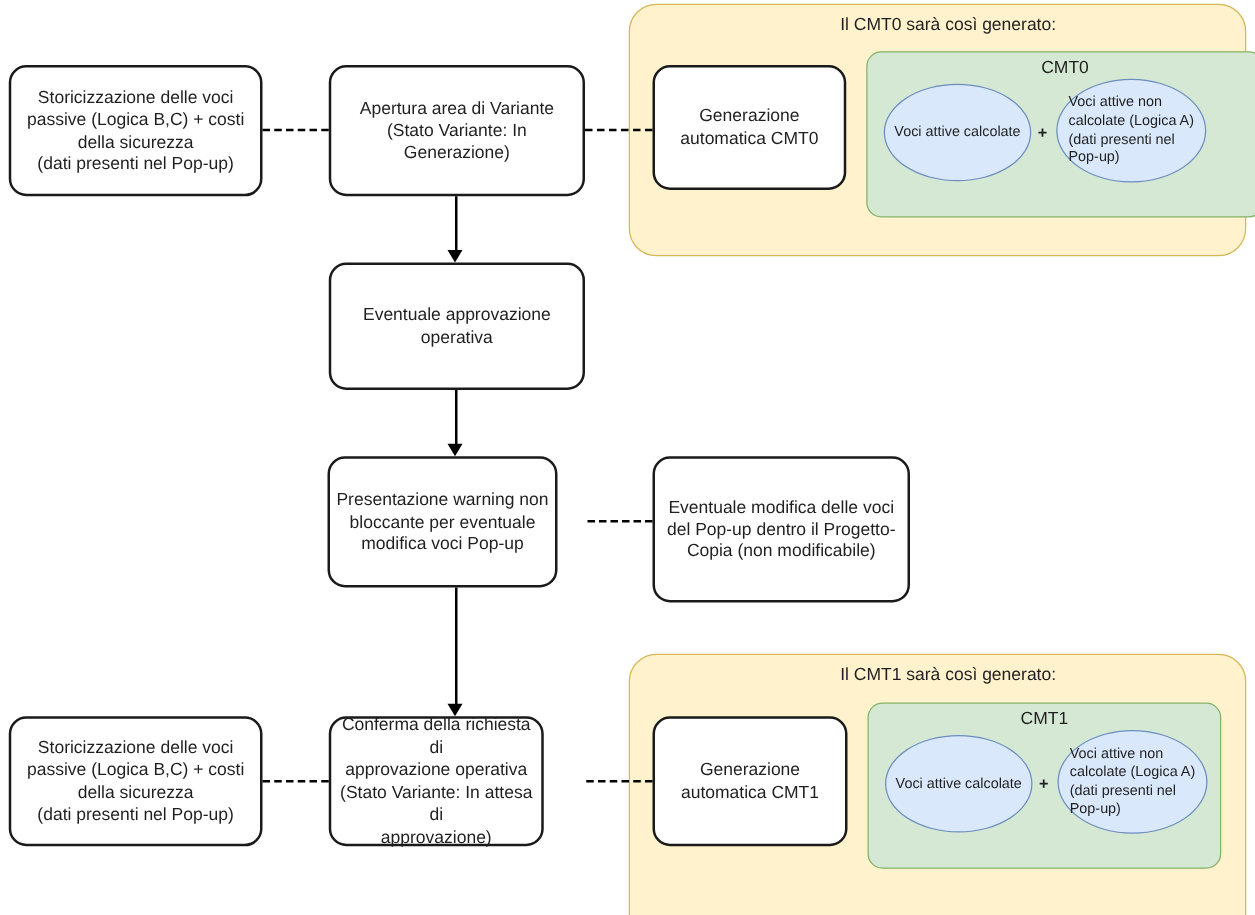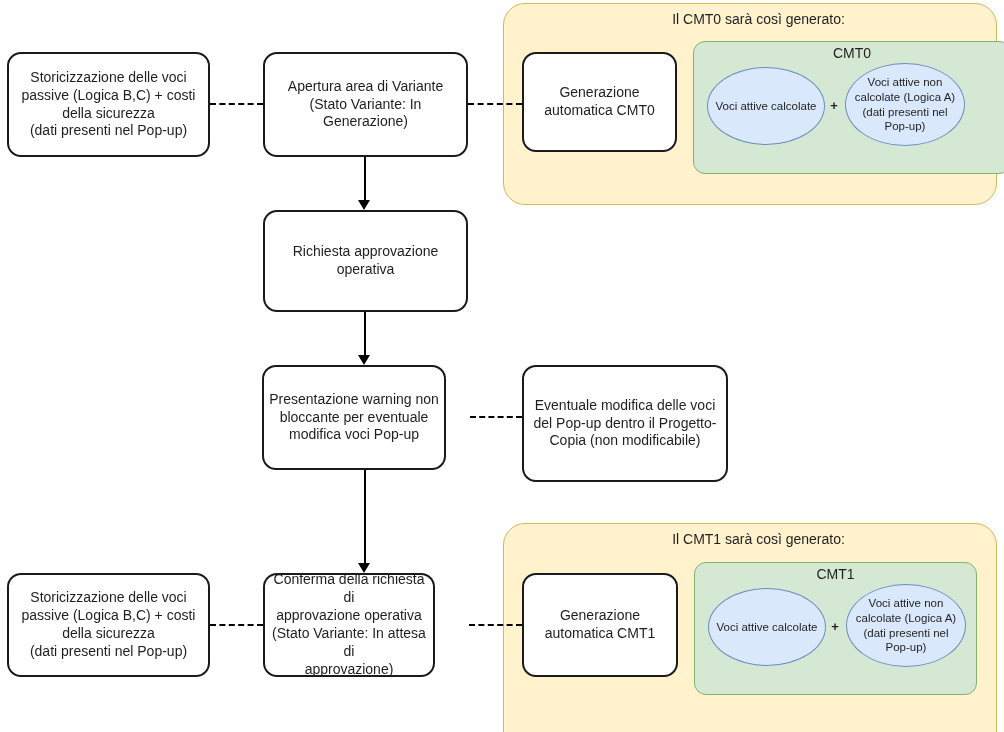--- a/index.html
+++ b/index.html
@@ -36,21 +36,21 @@
     box-sizing:border-box;
   }
   .group-title{
     position:absolute; top:3px; left:0; right:0;
     text-align:center; font-size:14px;
   }
   .ellipse{
     position:absolute; background:var(--ellipse-bg);
     border:1.5px solid var(--ellipse-border); border-radius:50%;
     display:flex; align-items:center; justify-content:center;
-    text-align:center; font-size:11.5px; line-height:1.3;
+    text-align:left; font-size:11.5px; line-height:1.3;
     white-space:pre-line; box-sizing:border-box;
   }
   .plus{
     position:absolute; width:16px; text-align:center;
     font-size:13px; font-weight:bold;
   }
   .vline{position:absolute; width:0; border-left:2px solid #000;}
   .arrowhead{
     position:absolute; width:0; height:0;
     border-left:6px solid transparent; border-right:6px solid transparent;
@@ -91,21 +91,21 @@
 
   <div class="box" style="left:7px;top:52px;width:203px;height:105px">Storicizzazione delle voci
 passive (Logica B,C) + costi
 della sicurezza
 (dati presenti nel Pop-up)</div>
   <div class="box" style="left:263px;top:52px;width:205px;height:105px">Apertura area di Variante
 (Stato Variante: In
 Generazione)</div>
   <div class="box" style="left:522px;top:52px;width:155px;height:100px">Generazione
 automatica CMT0</div>
-  <div class="box" style="left:263px;top:210px;width:205px;height:102px">Richiesta approvazione
+  <div class="box" style="left:263px;top:210px;width:205px;height:102px">Eventuale approvazione
 operativa</div>
   <div class="box" style="left:262px;top:365px;width:184px;height:105px">Presentazione warning non
 bloccante per eventuale
 modifica voci Pop-up</div>
   <div class="box" style="left:522px;top:365px;width:206px;height:117px">Eventuale modifica delle voci
 del Pop-up dentro il Progetto-
 Copia (non modificabile)</div>
   <div class="box" style="left:7px;top:573px;width:203px;height:104px">Storicizzazione delle voci
 passive (Logica B,C) + costi
 della sicurezza

